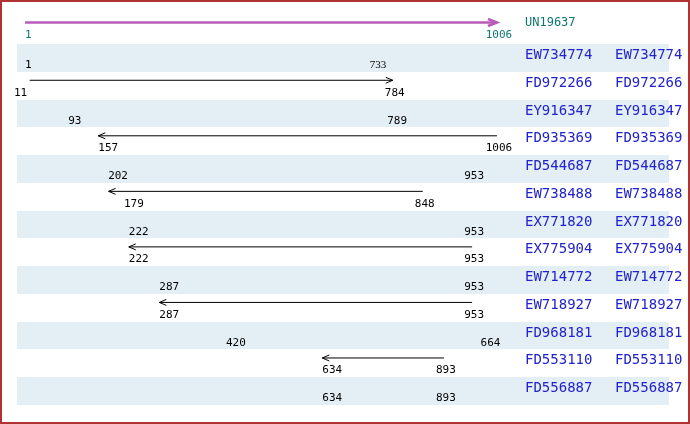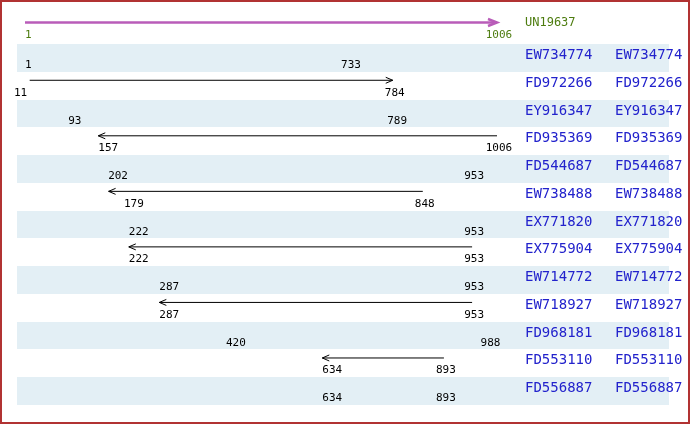--- a/index.html
+++ b/index.html
@@ -25,21 +25,21 @@
   .acc.col2{left:613px;}
   .num{
     position:absolute;top:15px;height:11px;line-height:11px;
     font-size:11px;color:#000;white-space:pre;
   }
   .num.end{transform:translateX(-50%);}
   svg.overlay{position:absolute;left:0;top:0;pointer-events:none;}
   svg.overlay g[data-interactable="true"]{pointer-events:all;cursor:pointer;}
   .contig-label{
     position:absolute;font-size:11px;height:13px;line-height:13px;
-    color:#4d7c0f;white-space:pre;
+    color:#0f766e;white-space:pre;
   }
   #contig-id{left:523px;top:14px;font-size:12px;}
   #contig-start{left:23px;top:26px;}
   #contig-end{left:497px;top:26px;transform:translateX(-50%);}
 </style>
 </head>
 <body>
 
 <div class="page" data-interactable="false">
 
@@ -103,21 +103,21 @@
     </svg>
 
   <span class="contig-label" id="contig-id" data-interactable="false">UN19637</span>
   <span class="contig-label" id="contig-start" data-interactable="false">1</span>
   <span class="contig-label" id="contig-end" data-interactable="false">1006</span>
 
   <div class="rows" id="rows" data-interactable="false">
       <div class="row striped" data-interactable="false" style="top: 42px; height: 27.77px;">
       <div class="stripe" data-interactable="false"></div>
       <span class="num start" data-interactable="false" style="left: 23px;">1</span>
-      <span class="num end" data-interactable="false" style="left: 349px;">733</span>
+      <span class="num end" data-interactable="false" style="left: 376px; font-family: Liberation Serif, serif;">733</span>
       <a class="acc col1" data-interactable="true">EW734774</a>
       <a class="acc col2" data-interactable="true">EW734774</a>
     </div>
       <div class="row" data-interactable="false" style="top: 69.77px; height: 27.77px;">
       <div class="stripe" data-interactable="false"></div>
       <span class="num start" data-interactable="false" style="left: 12px;">11</span>
       <span class="num end" data-interactable="false" style="left: 392.737px;">784</span>
       <a class="acc col1" data-interactable="true">FD972266</a>
       <a class="acc col2" data-interactable="true">FD972266</a>
     </div>
@@ -173,21 +173,21 @@
       <div class="row" data-interactable="false" style="top: 291.93px; height: 27.77px;">
       <div class="stripe" data-interactable="false"></div>
       <span class="num start" data-interactable="false" style="left: 157.32px;">287</span>
       <span class="num end" data-interactable="false" style="left: 472.108px;">953</span>
       <a class="acc col1" data-interactable="true">EW718927</a>
       <a class="acc col2" data-interactable="true">EW718927</a>
     </div>
       <div class="row striped" data-interactable="false" style="top: 319.7px; height: 27.77px;">
       <div class="stripe" data-interactable="false"></div>
       <span class="num start" data-interactable="false" style="left: 224px;">420</span>
-      <span class="num end" data-interactable="false" style="left: 488.546px;">988</span>
+      <span class="num end" data-interactable="false" style="left: 488.546px;">664</span>
       <a class="acc col1" data-interactable="true">FD968181</a>
       <a class="acc col2" data-interactable="true">FD968181</a>
     </div>
       <div class="row" data-interactable="false" style="top: 347.47px; height: 27.77px;">
       <div class="stripe" data-interactable="false"></div>
       <span class="num start" data-interactable="false" style="left: 320.29px;">634</span>
       <span class="num end" data-interactable="false" style="left: 443.929px;">893</span>
       <a class="acc col1" data-interactable="true">FD553110</a>
       <a class="acc col2" data-interactable="true">FD553110</a>
     </div>

